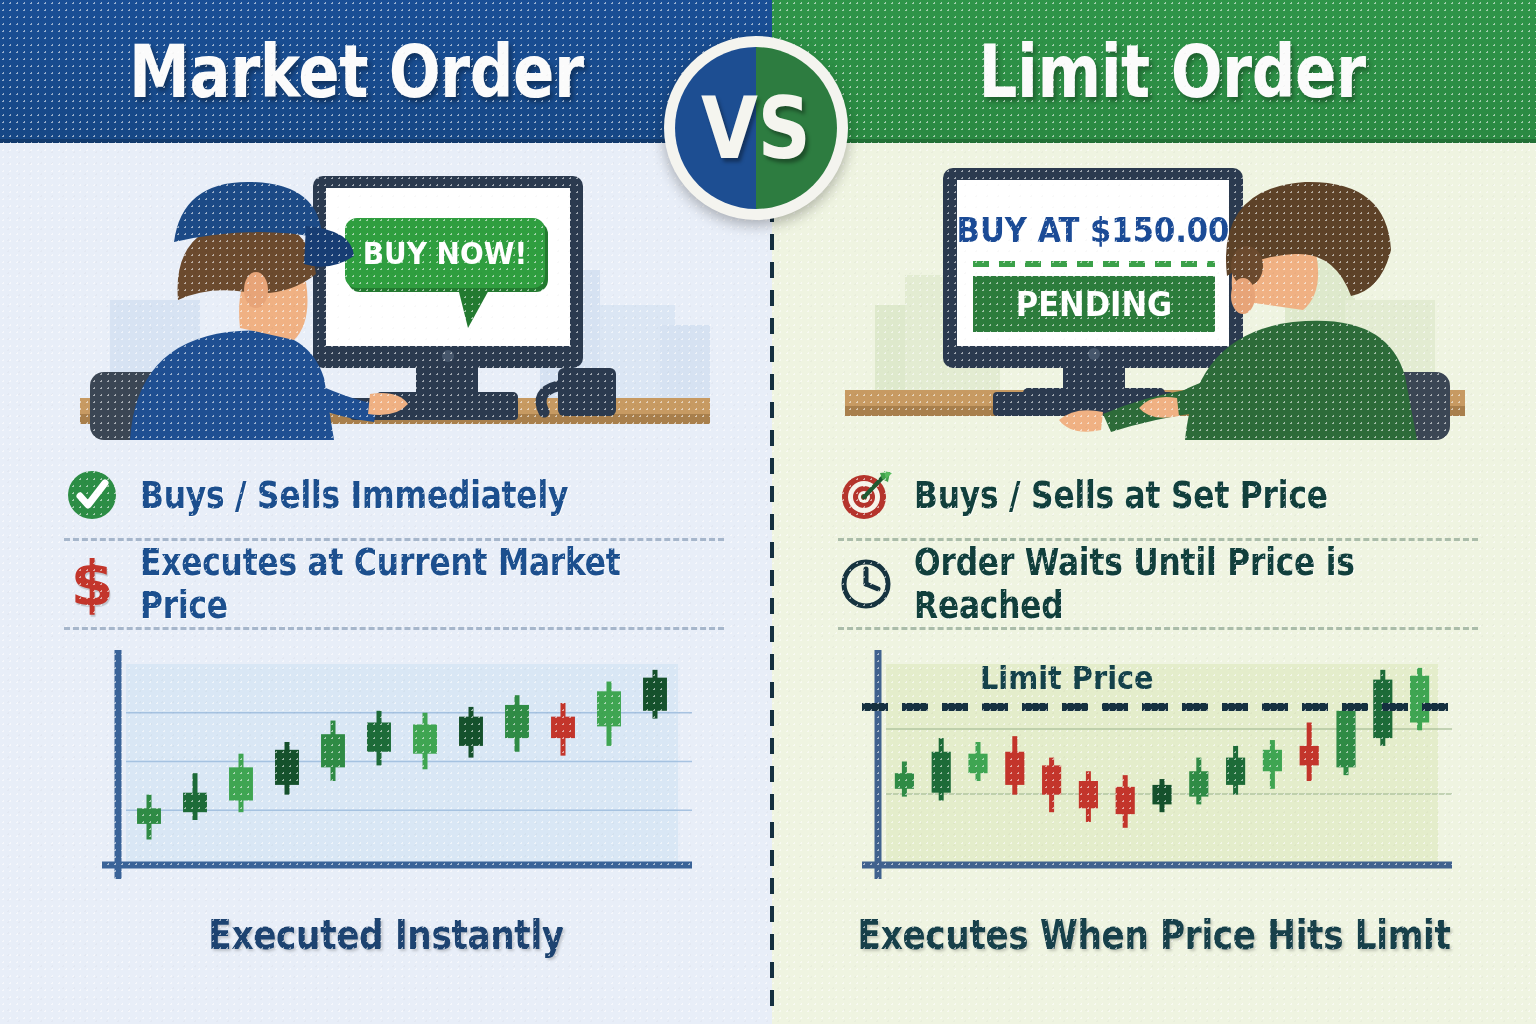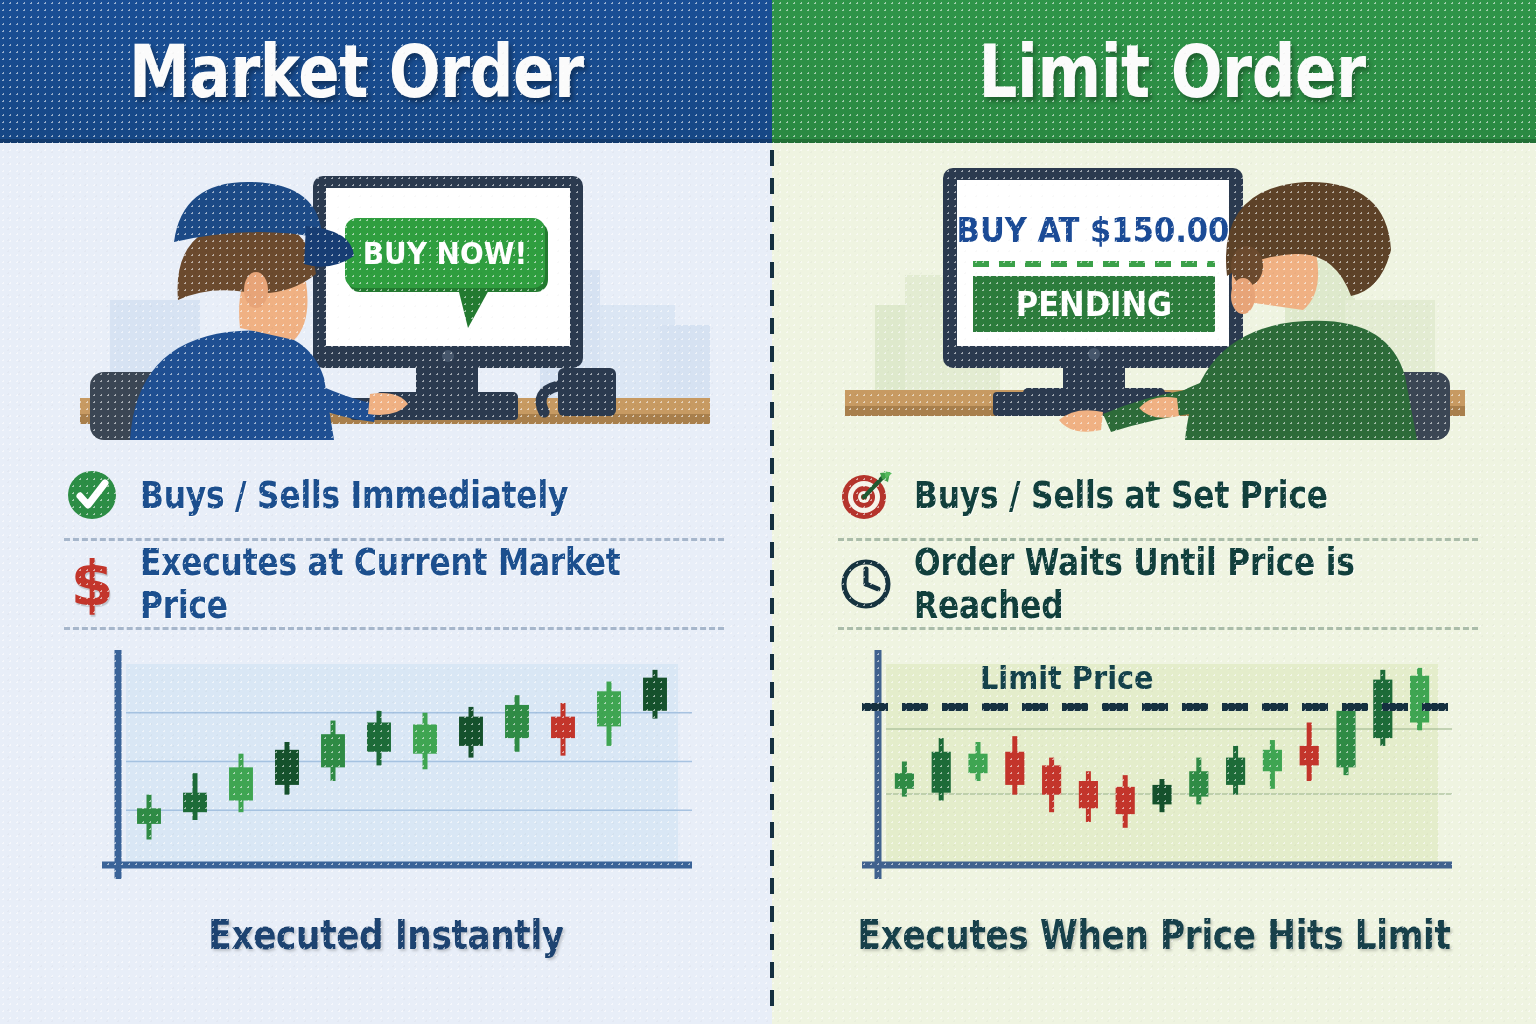--- a/index.html
+++ b/index.html
@@ -140,20 +140,25 @@
   <div class="bg-left"></div>
   <div class="bg-right"></div>
 
   <div class="header header-left">
     <h1>Market Order</h1>
   </div>
   <div class="header header-right">
     <h1>Limit Order</h1>
   </div>
 
+  <div class="vs-badge">
+    <div class="vs-inner">
+      <span>VS</span>
+    </div>
+  </div>
 
   <div class="divider"></div>
 
   <div class="illus illus-left">
     <svg width="640" height="290" viewBox="0 0 640 290">
 
       <g opacity="0.5">
         <rect x="40" y="150" width="90" height="100" fill="#c5d8ee"></rect>
         <rect x="470" y="120" width="60" height="130" fill="#c5d8ee"></rect>
         <rect x="530" y="155" width="75" height="95" fill="#cfe0f2"></rect>

